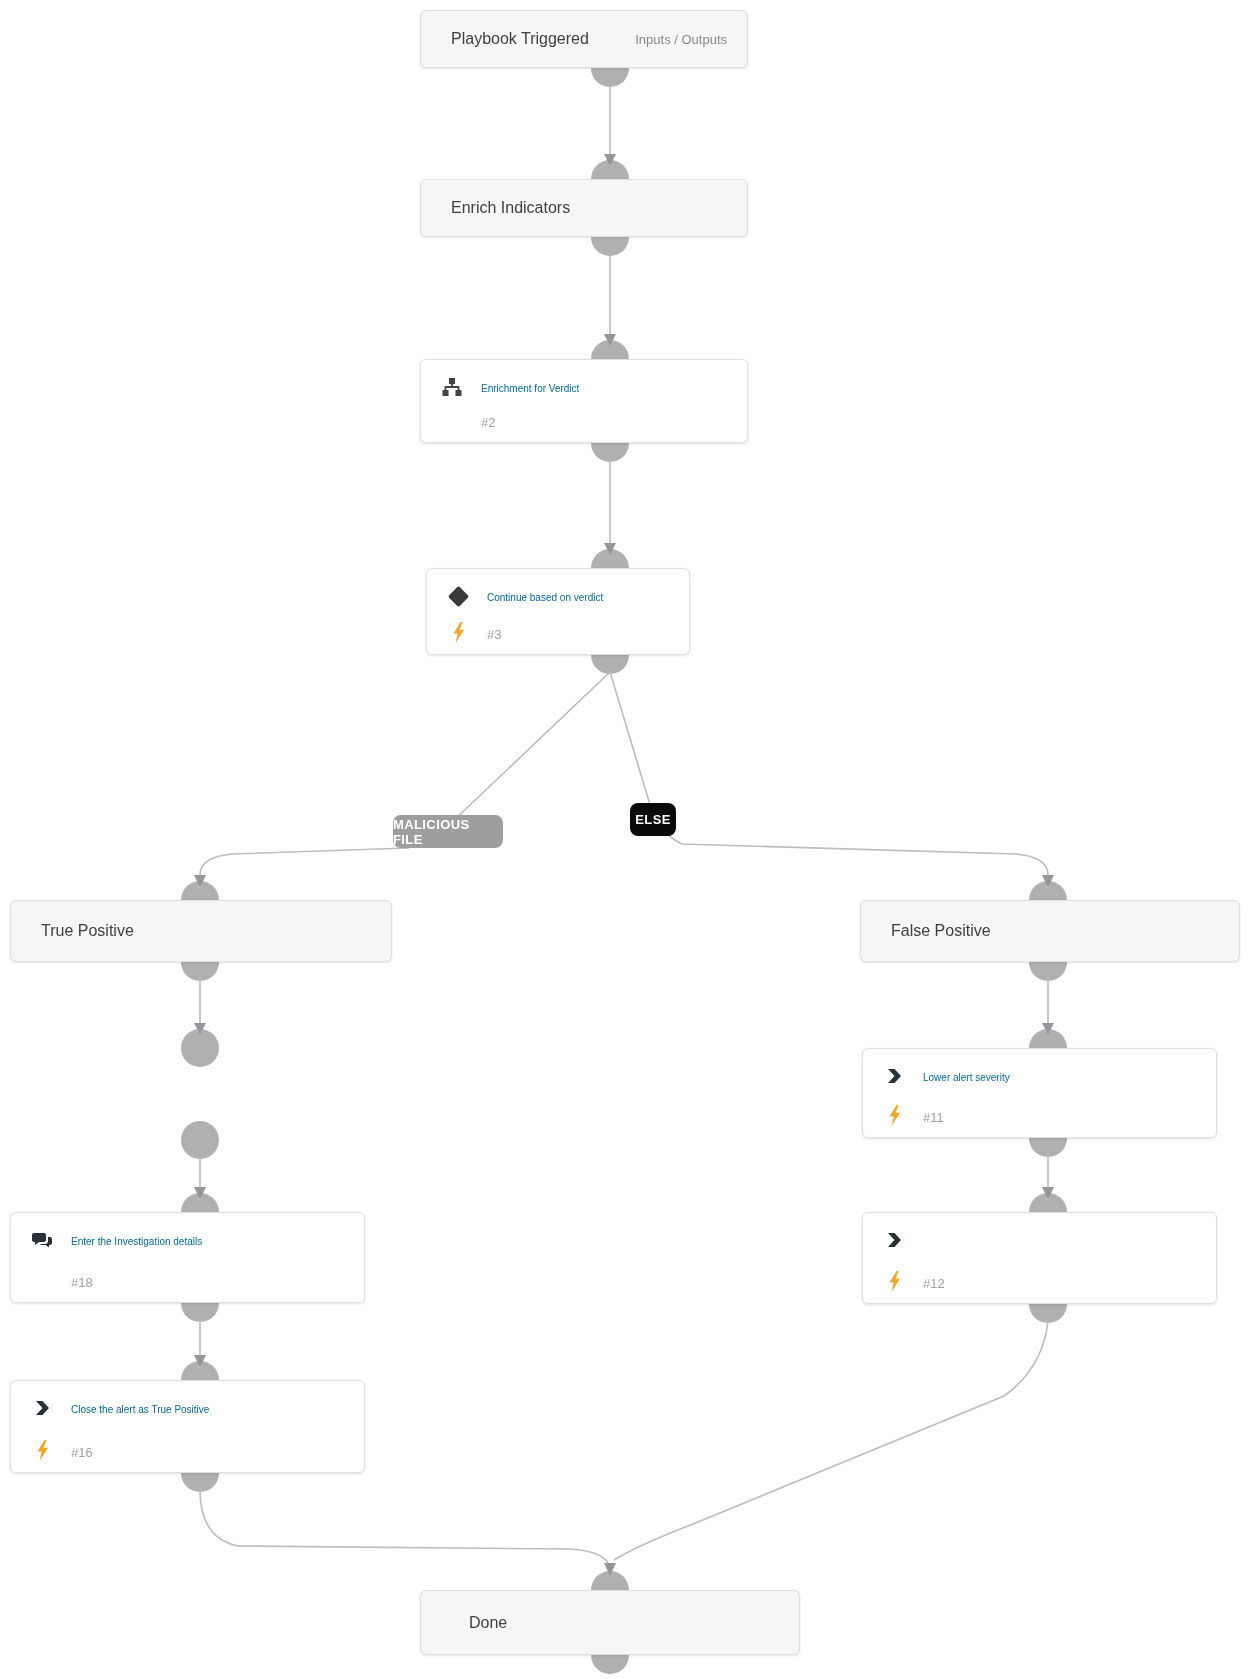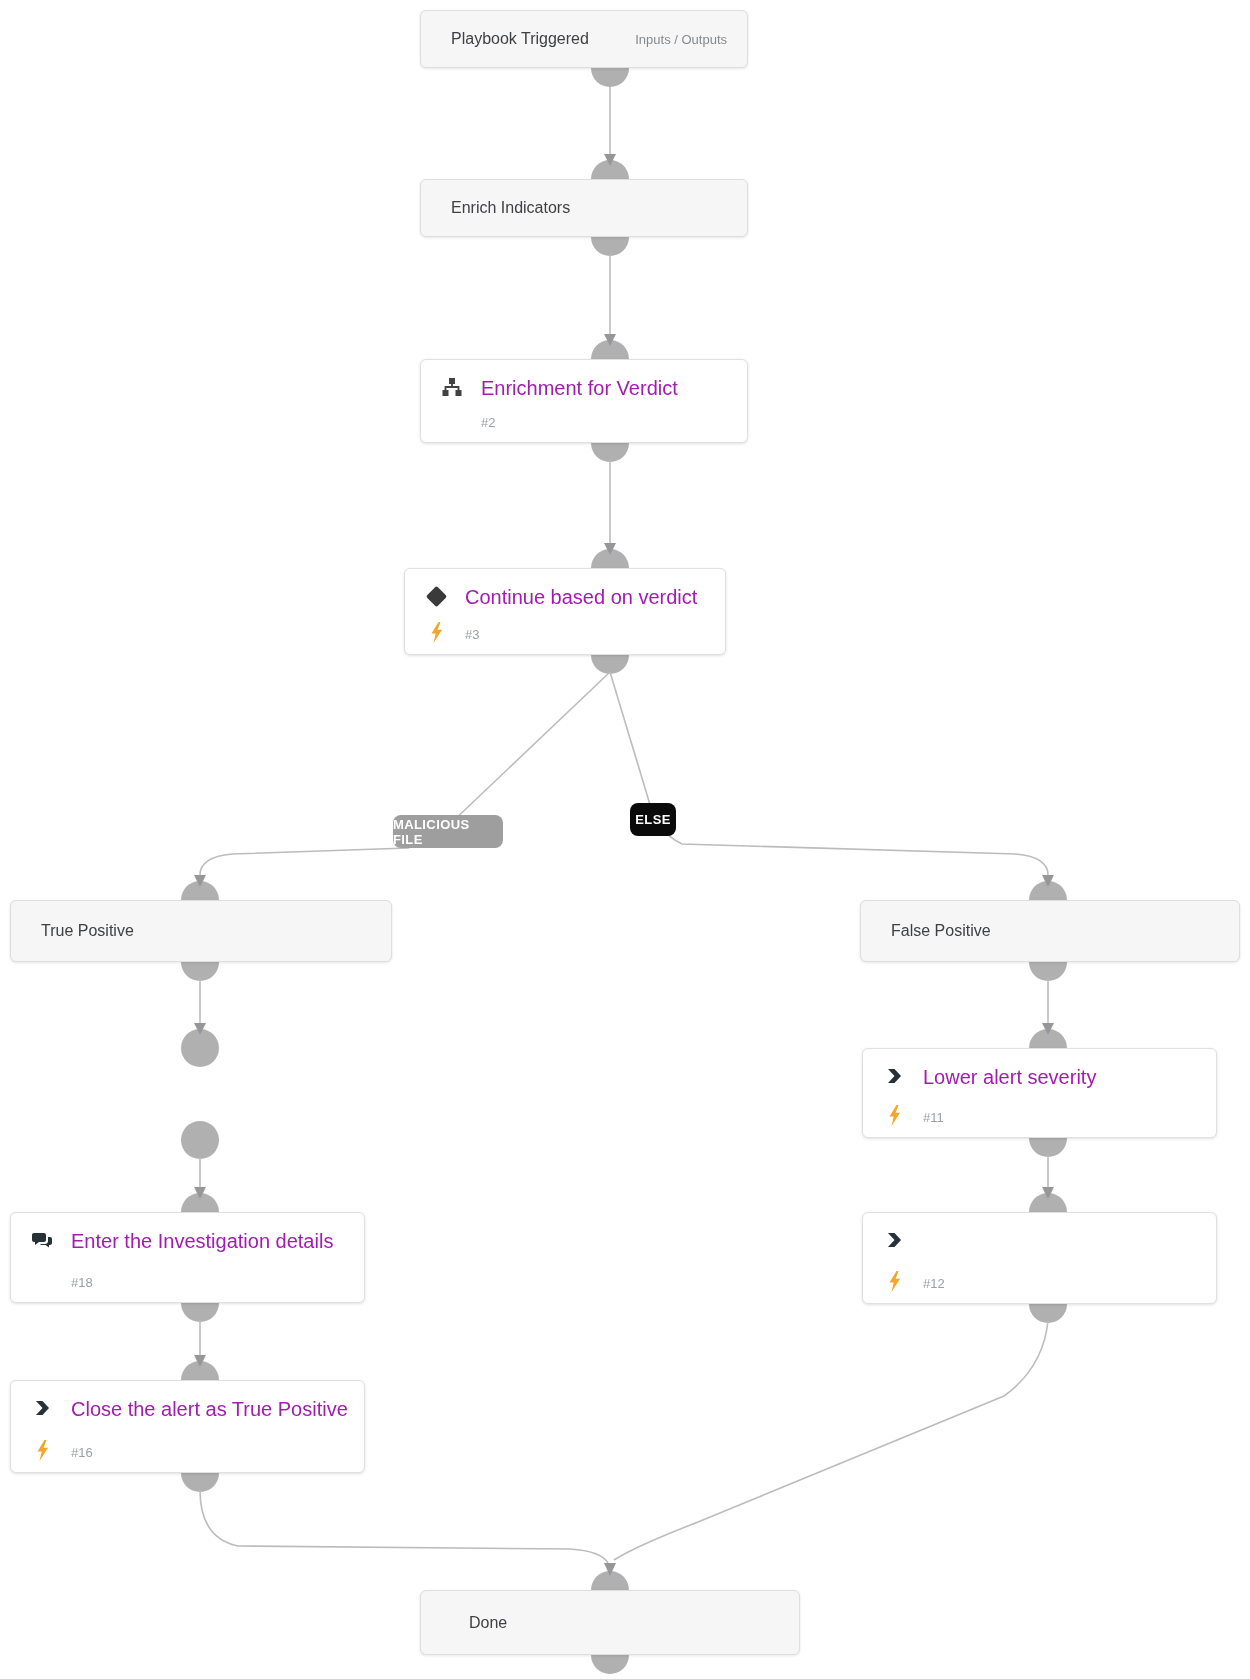--- a/index.html
+++ b/index.html
@@ -10,21 +10,21 @@
   .arrowhead{fill:#97979b;stroke:none;}
   .dome{fill:#b0b0b0;}
   .node{position:absolute;z-index:2;box-sizing:border-box;border-radius:6px;}
   .header-node{background:#f6f6f6;border:1px solid #dedede;box-shadow:0 1px 3px rgba(0,0,0,.10);
                display:flex;align-items:center;padding:0 20px 0 30px;font-size:16px;color:#3f4043;}
   .header-node .right-link{margin-left:auto;font-size:13px;color:#85898d;}
   .card-node{background:#ffffff;border:1px solid #e0e0e0;box-shadow:0 1px 3px rgba(0,0,0,.12);}
   .node-icon{position:absolute;left:19px;top:15px;width:24px;height:24px;
              display:flex;align-items:center;justify-content:center;}
   .diamond{width:15px;height:15px;background:#3a3a3a;transform:rotate(45deg);border-radius:2px;}
-  .node-title{position:absolute;left:60px;top:16px;right:14px;font-size:20px;line-height:25px;color:#a21caf;}
+  .node-title{position:absolute;left:60px;top:16px;right:14px;font-size:10px;line-height:25px;color:#0369a1;}
   .node-bolt{position:absolute;left:24px;bottom:11px;width:15px;height:21px;}
   .node-id{position:absolute;left:60px;bottom:12px;font-size:13px;color:#9aa0a6;}
   .pill{position:absolute;z-index:3;height:33px;border-radius:8px;color:#ffffff;font-size:13px;
         font-weight:bold;letter-spacing:.4px;display:flex;align-items:center;justify-content:center;}
   .pill-gray{background:#9e9e9e;margin-top:12px;}
   .pill-black{background:#0a0a0a;}
 </style>
 </head>
 <body>
 
@@ -100,21 +100,21 @@
         <rect x="8" y="2" width="6" height="6" fill="#424242"></rect>
         <rect x="1.5" y="14" width="6" height="6" fill="#424242"></rect>
         <rect x="14.5" y="14" width="6" height="6" fill="#424242"></rect>
         <path d="M11 8v3M4.5 14v-3h13v3" stroke="#424242" stroke-width="1.8" fill="none"></path>
       </svg>
     </span>
     <span class="node-title">Enrichment for Verdict</span>
     <span class="node-id">#2</span>
   </div>
 
-  <div class="node card-node" style="left:404px;top:568px;width:322px;height:87px;">
+  <div class="node card-node" style="left:426px;top:568px;width:264px;height:87px;">
     <span class="node-icon">
         <span class="diamond"></span>
       </span>
     <span class="node-title">Continue based on verdict</span>
     <span class="node-bolt">
       <svg width="15" height="21" viewBox="0 0 15 21">
           <path fill="#F4A62A" d="M9.5 0 2.5 11.5h4.2L4.5 21 13 7.8H8.6L11.5 0z"></path>
         </svg>
     </span>
     <span class="node-id">#3</span>

